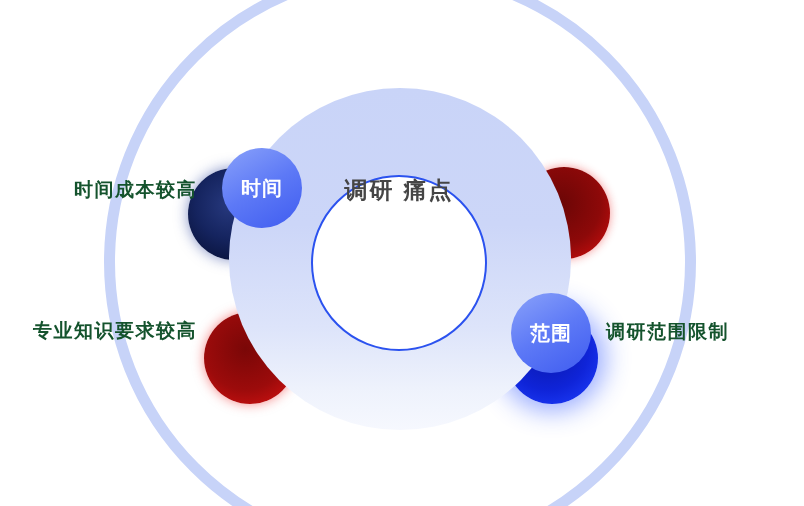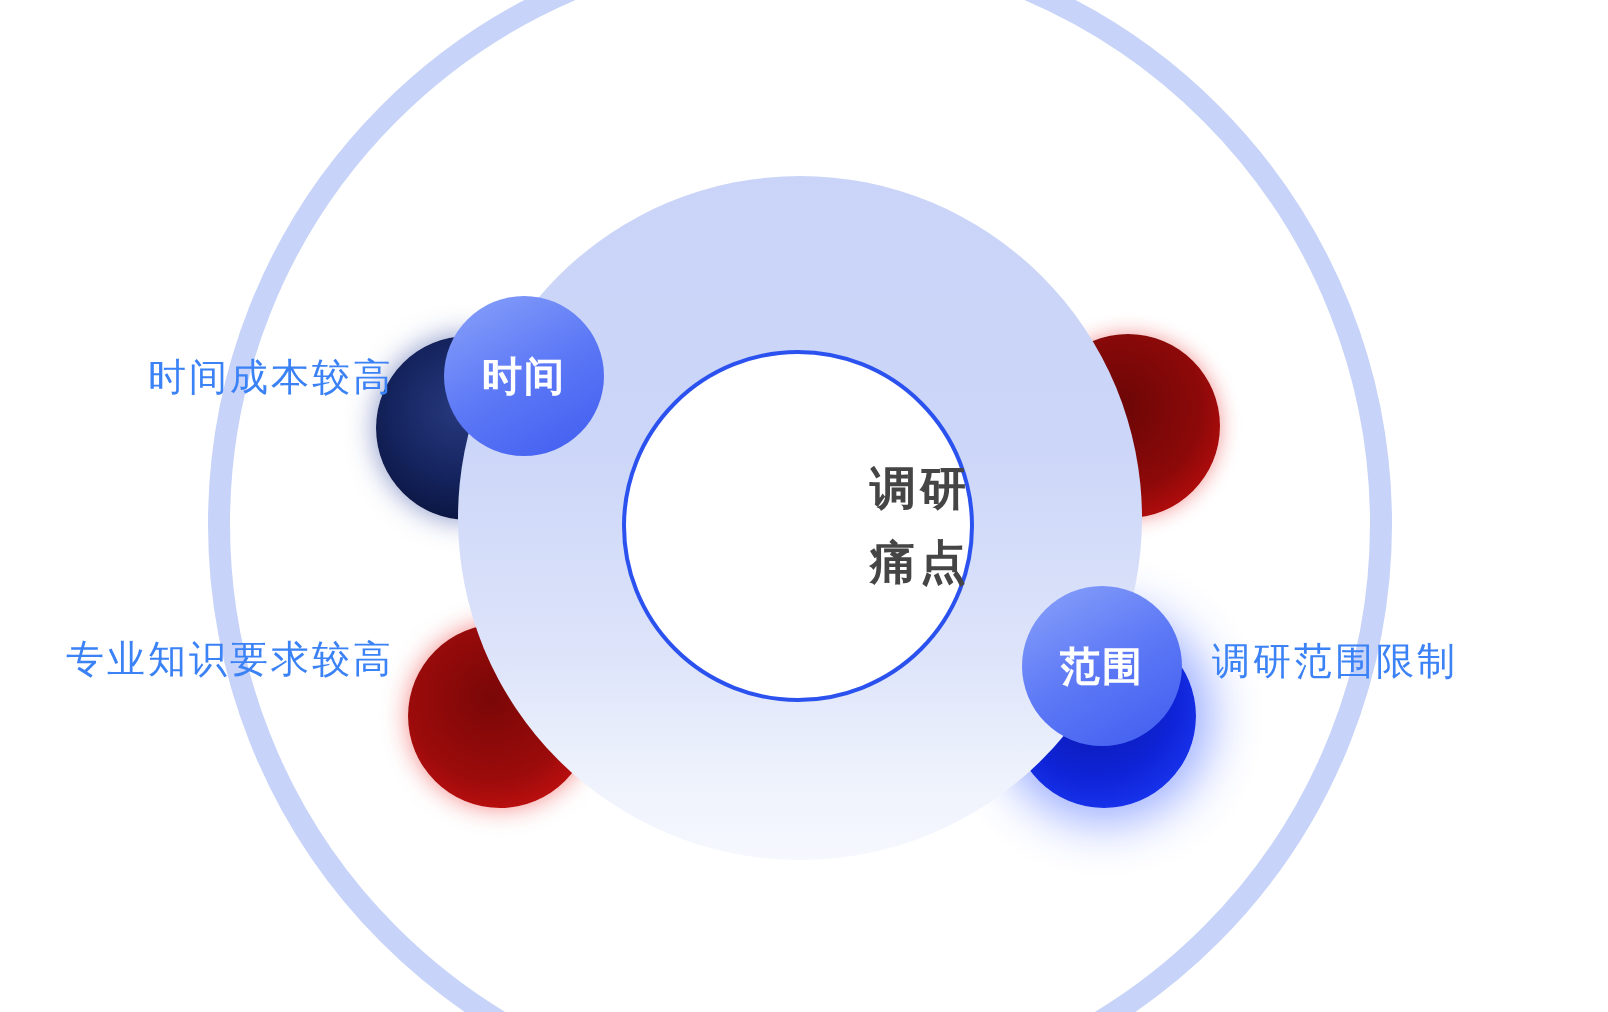--- a/index.html
+++ b/index.html
@@ -37,40 +37,40 @@
   }
   
   .disc{
     position:absolute;left:229px;top:88px;width:342px;height:342px;border-radius:50%;z-index:3;
     background:linear-gradient(to bottom,#c9d4f8 0%,#ccd6f8 40%,#dde4fa 70%,#eef2fc 88%,#f6f8fe 100%);
   }
   
   .center-circle{
     position:absolute;left:311px;top:175px;width:176px;height:176px;border-radius:50%;z-index:6;
     background:#ffffff;border:2px solid #2b52ef;box-sizing:border-box;
-    display:flex;flex-direction:column;align-items:flex-end;justify-content:center;gap:9px;
+    display:flex;align-items:flex-start;justify-content:center;gap:9px;
   }
   .center-circle .line{
     font-size:23px;font-weight:700;color:#454545;letter-spacing:2px;line-height:1.2;
   }
   
   .ball{
     position:absolute;width:80px;height:80px;border-radius:50%;z-index:5;
     display:flex;align-items:center;justify-content:center;
     font-size:20px;font-weight:700;color:#ffffff;letter-spacing:1px;
   }
   .ball-blue{background:linear-gradient(150deg,#8aa2fa 0%,#5d79f6 50%,#3f5cf0 100%);}
   .ball-red {background:linear-gradient(150deg,#f8abab 0%,#f29494 50%,#ee8181 100%);}
   .ball-time{left:222px;top:148px;}
   .ball-source{left:511px;top:147px;}
   .ball-expertise{left:206px;top:291px;}
   .ball-scope{left:511px;top:293px;text-align:center;}
   
   .desc{
-    position:absolute;z-index:4;font-size:19px;font-weight:400;color:#3b82f6;
+    position:absolute;z-index:4;font-size:19px;font-weight:700;color:#14532d;
     letter-spacing:1.5px;white-space:nowrap;line-height:26px;
   }
   .desc-time{right:607px;top:177px;text-align:right;}
   .desc-expertise{right:607px;top:318px;text-align:center;}
   .desc-source{left:606px;top:178px;}
   .desc-scope{left:606px;top:319px;}
 </style>
 </head>
 <body>
 

